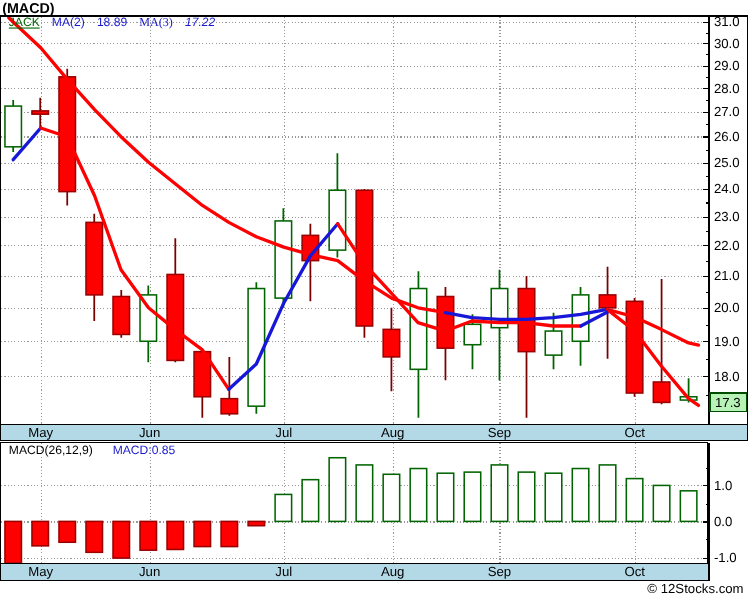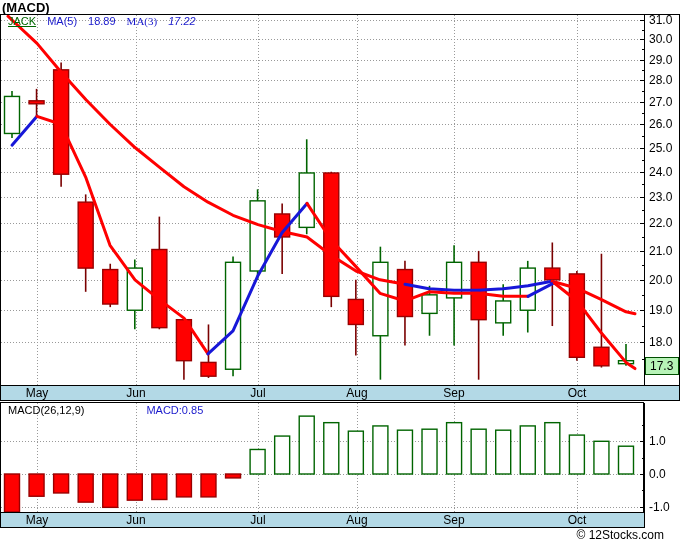--- a/index.html
+++ b/index.html
@@ -6,21 +6,21 @@
   body{
     width:680px;height:546px;position:relative;overflow:hidden;
     background:#ffffff;font-family:"Liberation Sans",sans-serif;
   }
   .abs{position:absolute}
   #title{left:2px;top:0px;font-size:13px;font-weight:bold;color:#000}
   #price-legend{left:8px;top:15px;font-size:11px;white-space:nowrap}
   #price-legend span{margin-right:11px}
   #macd-legend{left:8px;top:404px;font-size:11px;white-space:nowrap}
   #macd-legend span{margin-right:18px}
-  #footer{right:16px;top:528px;font-size:12px;color:#000}
+  #footer{right:4px;top:528px;font-size:12px;color:#000}
   svg{position:absolute;left:0;top:0}
   svg text{font-family:"Liberation Sans",sans-serif;font-size:12px;fill:#000}
 </style>
 </head>
 <body>
 
 <div id="title" class="abs">(MACD)</div>
 
 <svg id="chart" width="680" height="546" viewBox="0 0 680 546">
     <line x1="1" y1="20.5" x2="644" y2="20.5" stroke="#999999" stroke-dasharray="1 2" shape-rendering="crispEdges"></line>
@@ -213,20 +213,20 @@
     <rect x="0.5" y="512.5" width="644" height="15" fill="#b3d9e6" stroke="#000" shape-rendering="crispEdges"></rect>
     <text x="37" y="524" text-anchor="middle">May</text>
     <text x="136" y="524" text-anchor="middle">Jun</text>
     <text x="258" y="524" text-anchor="middle">Jul</text>
     <text x="357" y="524" text-anchor="middle">Aug</text>
     <text x="454" y="524" text-anchor="middle">Sep</text>
     <text x="577" y="524" text-anchor="middle">Oct</text>
   </svg>
 
 <div id="price-legend" class="abs">
-  <span style="color: rgb(0, 102, 0); text-decoration: underline;">JACK</span><span style="color: rgb(26, 26, 204);">MA(5)</span><span style="color: rgb(26, 26, 204);">18.89</span><span style="color: rgb(26, 26, 204); font-family: Liberation Serif, serif;">MA(3)</span><span style="color: rgb(26, 26, 204); font-style: italic;">17.22</span>
+  <span style="color: rgb(0, 102, 0); text-decoration: underline;">JACK</span><span style="color: rgb(26, 26, 204);">MA(2)</span><span style="color: rgb(26, 26, 204);">18.89</span><span style="color: rgb(26, 26, 204); font-family: Liberation Serif, serif;">MA(3)</span><span style="color: rgb(26, 26, 204); font-style: italic;">17.22</span>
 </div>
 
 <div id="macd-legend" class="abs">
-  <span>MACD(26,12,9)</span><span style="color: rgb(26, 26, 204); margin-left: 44px;">MACD:0.85</span>
+  <span>MACD(26,12,9)</span><span style="color: rgb(26, 26, 204);">MACD:0.85</span>
 </div>
 
 <div id="footer" class="abs">© 12Stocks.com</div>
 
 </body></html>

